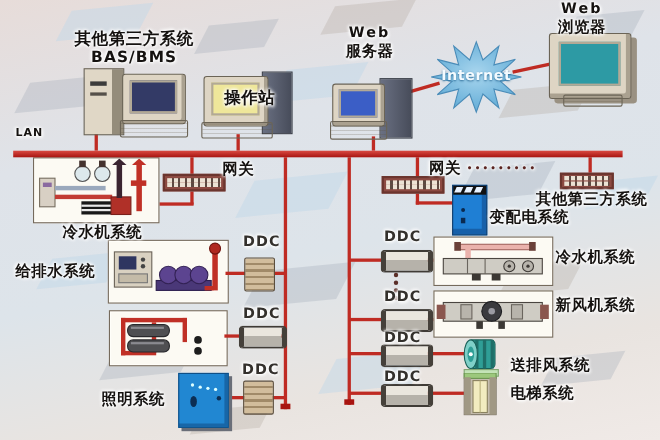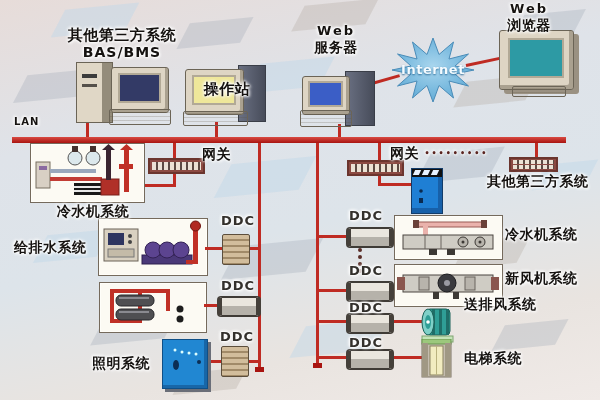--- a/index.html
+++ b/index.html
@@ -273,20 +273,21 @@
     <div class="ctop">
         <i></i>
         <i></i>
         <i></i>
       </div>
     <svg width="30" height="44" viewBox="0 0 30 44" style="position:absolute;left:0;top:0;">
       <circle cx="9" cy="22" r="1.8" fill="#0a2a50"></circle>
         <rect x="7" y="29" width="4" height="5" fill="#0a2a50"></rect>
     </svg>
   </div>
+  <div class="lbl" style="left:445px;top:190px;"><span>变配电系统</span></div>
 
   <div class="lbl ddc" style="left:349px;top:209px;"><span>DDC</span></div>
   <div class="ln" style="left:318px;top:235px;width:29px;height:3px;"></div>
   <div class="ddch" style="left:346px;top:227px;width:38px;height:17px;"></div>
   <div class="ln" style="left:384px;top:235px;width:11px;height:3px;"></div>
   <div class="wbox" style="left:394px;top:215px;width:107px;height:43px;">
     <svg width="104" height="40" viewBox="0 0 104 40">
       <rect x="22" y="6" width="66" height="5" rx="2" fill="#eab2ac" stroke="#9a5a54"></rect>
       <rect x="18" y="4" width="6" height="8" fill="#6a4038"></rect>
         <rect x="86" y="4" width="6" height="8" fill="#6a4038"></rect>
@@ -332,21 +333,21 @@
       <rect x="6" y="4" width="24" height="26" rx="4" fill="#2f9e96" stroke="#1a6058"></rect>
       <rect x="12" y="4" width="3" height="26" fill="#1f6e68"></rect>
       <rect x="19" y="4" width="3" height="26" fill="#1f6e68"></rect>
       <rect x="26" y="4" width="3" height="26" fill="#1f6e68"></rect>
       <ellipse cx="8" cy="17" rx="6" ry="13" fill="#7fd0c8" stroke="#1a6058"></ellipse>
       <ellipse cx="8" cy="17" rx="3" ry="7" fill="#2f9e96"></ellipse>
       <circle cx="8" cy="17" r="1.8" fill="#fff"></circle>
       <rect x="2" y="31" width="31" height="6" fill="#c4e4b8" stroke="#7fa470"></rect>
     </svg>
   </div>
-  <div class="lbl" style="left:464px;top:296px;"><span>送排风系统</span></div>
+  <div class="lbl" style="left:464px;top:324px;"><span>送排风系统</span></div>
 
   <div class="lbl ddc" style="left:349px;top:336px;"><span>DDC</span></div>
   <div class="ln" style="left:318px;top:356px;width:29px;height:3px;"></div>
   <div class="ddch" style="left:346px;top:349px;width:38px;height:17px;"></div>
   <div class="ln" style="left:384px;top:356px;width:38px;height:3px;"></div>
   <div class="abs" style="left:421px;top:339px;width:31px;height:39px;z-index:3;">
     <svg width="31" height="39" viewBox="0 0 31 39">
       <rect x="1" y="4" width="29" height="34" fill="#c4bcae" stroke="#7a7264"></rect>
       <rect x="1" y="0" width="29" height="5" fill="#9cc87c" stroke="#6a9450"></rect>
       <rect x="1" y="4" width="6" height="34" fill="#a09884"></rect>

